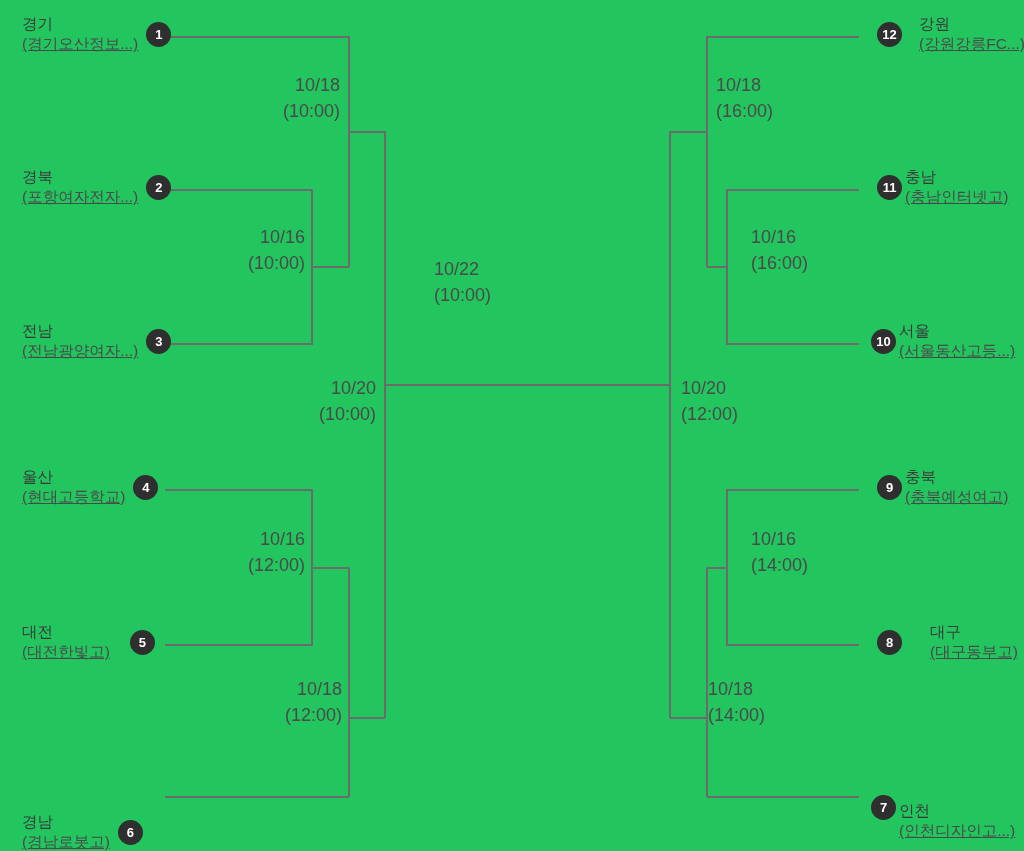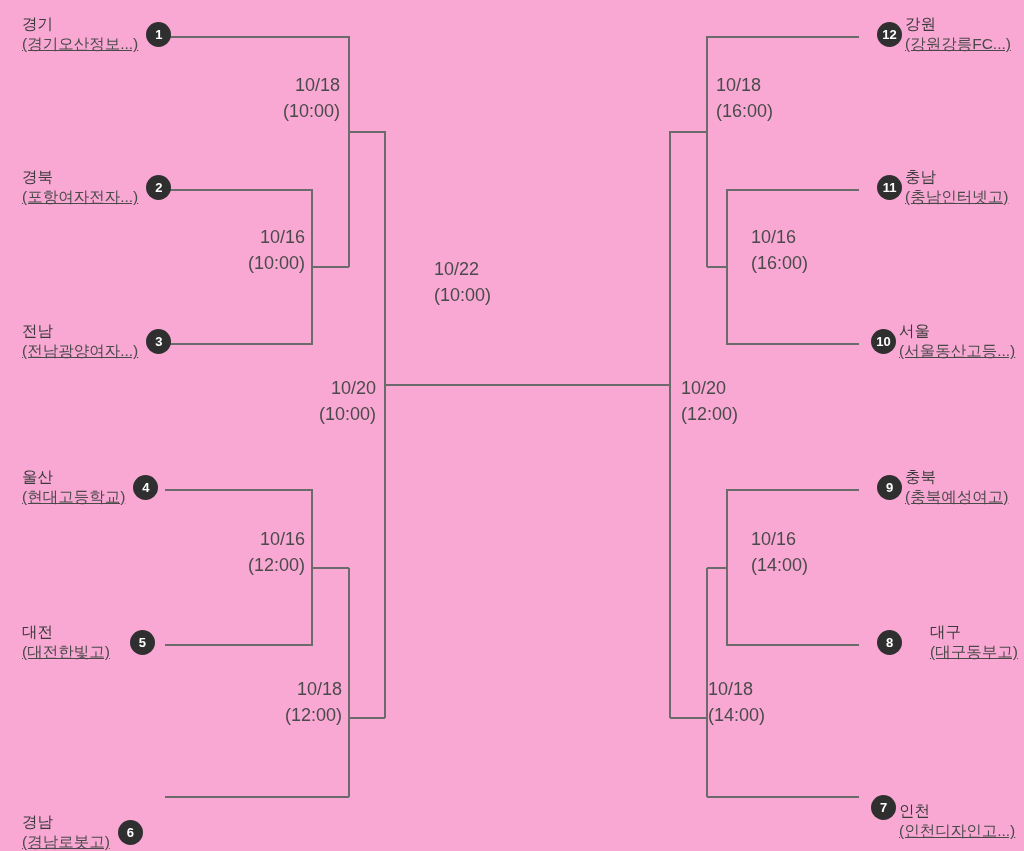--- a/index.html
+++ b/index.html
@@ -7,21 +7,21 @@
     padding: 0;
     background: #ffffff;
   }
   body {
     font-family: "Liberation Sans", "DejaVu Sans", sans-serif;
   }
   #bracket-root {
     position: relative;
     width: 1024px;
     height: 851px;
-    background: #f9a8d4;
+    background: #22c55e;
     overflow: hidden;
   }
   svg.lines {
     position: absolute;
     left: 0;
     top: 0;
     width: 1024px;
     height: 851px;
   }
   .team {
@@ -176,21 +176,21 @@
   <div class="team team-left" style="left:22px; top:812px;">
     <div class="team-names">
       <span class="nm-main">경남</span>
       <span class="nm-sub">(경남로봇고)</span>
     </div>
     <div class="seed" style="margin-left:8px;">6</div>
   </div>
 
   <div class="team team-right" style="left:877px; top:14px;">
     <div class="seed">12</div>
-    <div class="team-names" style="margin-left:3px;text-align:center;">
+    <div class="team-names" style="margin-left:17px;text-align:center;">
       <span class="nm-main">강원</span>
       <span class="nm-sub">(강원강릉FC...)</span>
     </div>
   </div>
 
   <div class="team team-right" style="left:877px; top:167px;">
     <div class="seed">11</div>
     <div class="team-names" style="margin-left:3px;">
       <span class="nm-main">충남</span>
       <span class="nm-sub">(충남인터넷고)</span>

